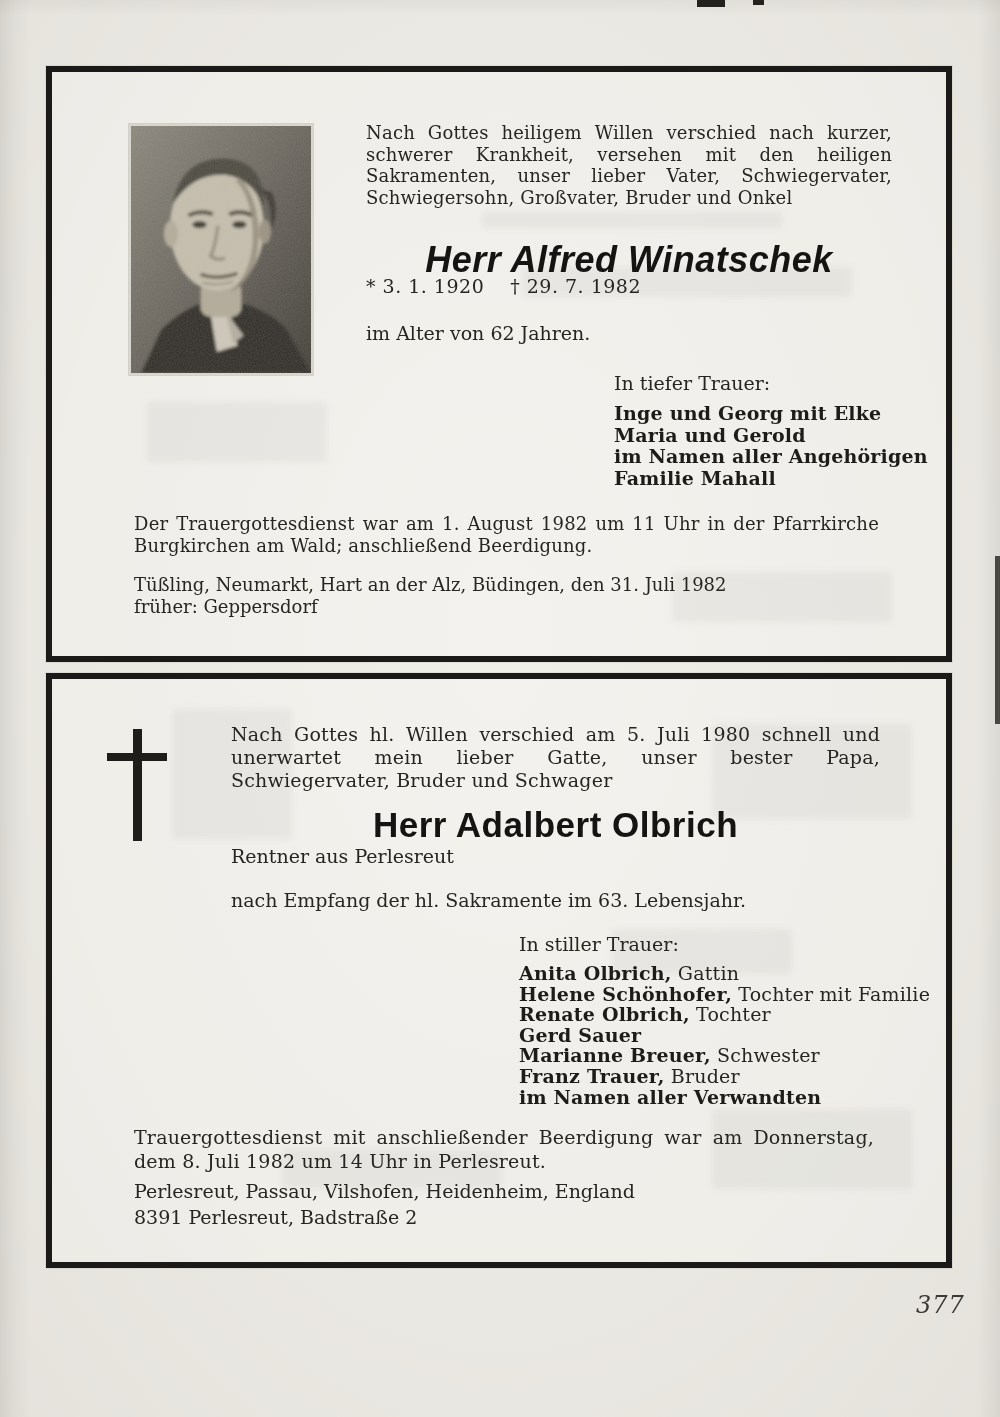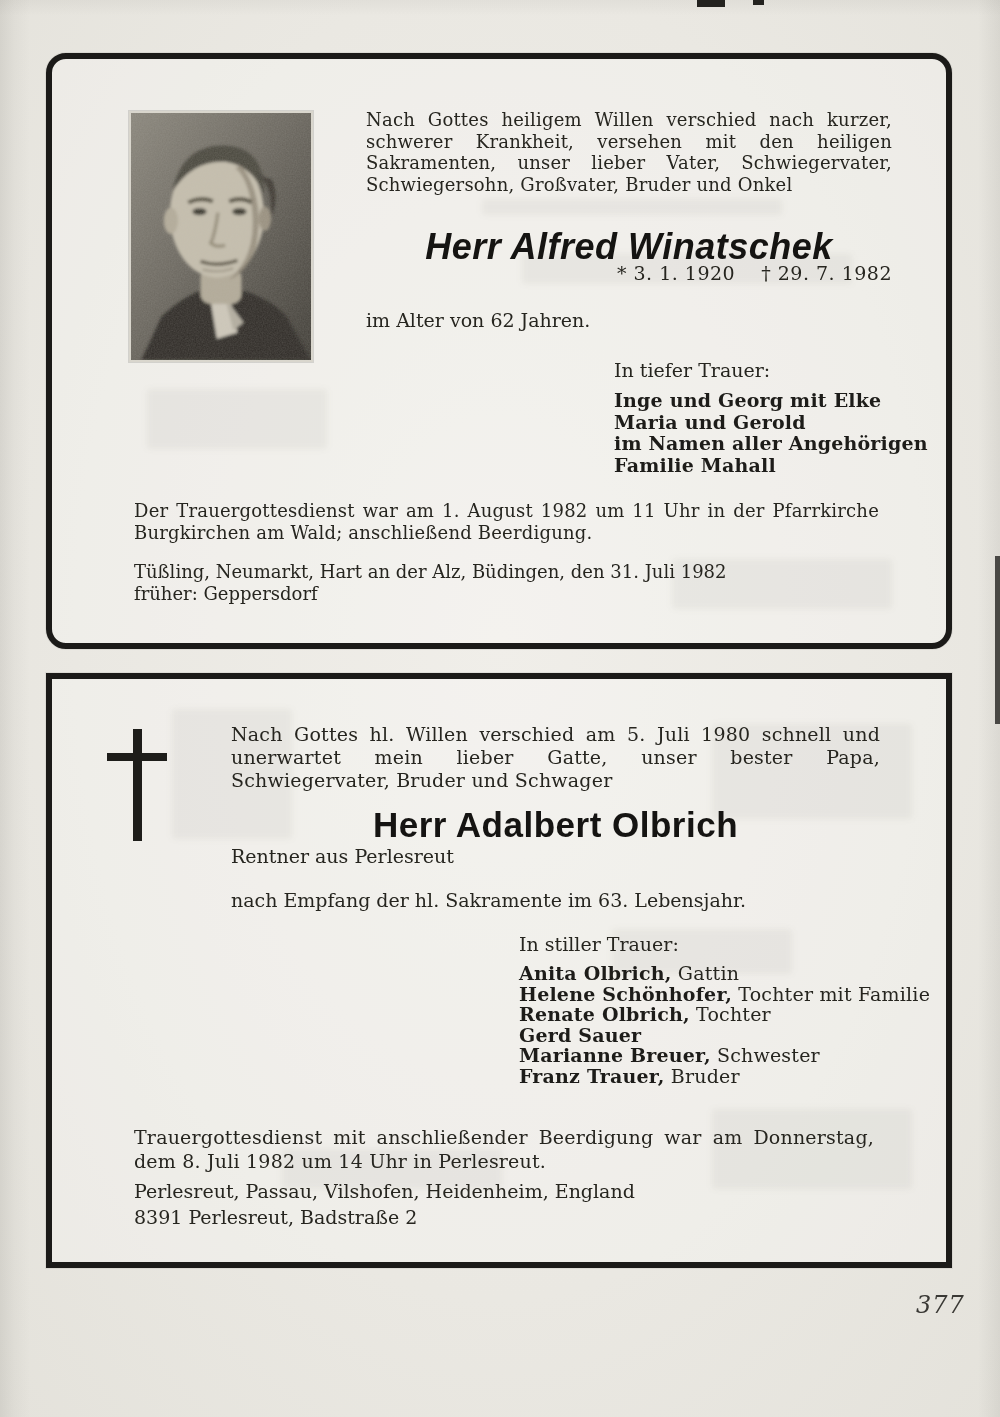--- a/index.html
+++ b/index.html
@@ -18,21 +18,21 @@
       linear-gradient(270deg, rgba(60,58,52,.08) 0, rgba(0,0,0,0) 22px),
       linear-gradient(180deg, rgba(60,58,52,.05) 0, rgba(0,0,0,0) 16px),
       radial-gradient(ellipse at 50% 45%, #f0eee9 0%, #eae8e2 60%, #e4e2db 100%);
   }
   .notice{
     position:absolute;
     border:6px solid #1b1a18;
     background:rgba(255,255,255,0.25);
     box-shadow:0 0 0 1px rgba(0,0,0,0.06);
   }
-  .notice1{left:46px;top:53px;width:894px;height:584px;border-radius:20px;}
+  .notice1{left:46px;top:66px;width:894px;height:584px;}
   .notice2{left:46px;top:673px;width:894px;height:583px;}
   .abs{position:absolute;}
   .para{ text-align:justify; letter-spacing:.2px; }
   .serif18{font-size:18px;line-height:21.5px;}
   .serif19{font-size:19px;line-height:23px;}
   .headline{
     font-family:"Liberation Sans","DejaVu Sans",sans-serif;
     font-weight:bold;color:#151412;
     letter-spacing:.5px;
     text-align:center;white-space:nowrap;
@@ -131,21 +131,21 @@
           <ellipse cx="131" cy="104" rx="6" ry="12" fill="#9a9180"></ellipse>
         </g>
         <rect width="176" height="243" filter="url(#grain)" opacity=".5"></rect>
       </svg>
     </div>
 
     <div class="abs para serif18 n1-col" style="top:50px;">Nach Gottes heiligem Willen verschied nach kurzer, schwerer Krankheit, versehen mit den heiligen Sakramenten, unser lieber Vater, Schwiegervater, Schwiegersohn, Großvater, Bruder und Onkel</div>
 
     <div class="abs headline n1-col" style="top:167px;font-size:36px;font-style:italic;">Herr Alfred Winatschek</div>
 
-    <div class="abs n1-col" style="top:203px;text-align:right;font-size:19px;letter-spacing:.5px;">
+    <div class="abs n1-col" style="top:203px;text-align:left;font-size:19px;letter-spacing:.5px;">
       <span>* 3. 1. 1920</span><span style="display:inline-block;width:26px;"></span><span>† 29. 7. 1982</span>
     </div>
 
     <div class="abs serif18 n1-col" style="top:251px;font-size:19px;">im Alter von 62 Jahren.</div>
 
     <div class="abs" style="left:562px;top:300px;font-size:19px;">In tiefer Trauer:</div>
 
     <div class="abs mourners1" style="left:562px;top:331px;">
       <div>Inge und Georg mit Elke</div>
       <div>Maria und Gerold</div>
@@ -182,20 +182,21 @@
 
     <div class="abs" style="left:467px;top:254px;font-size:19px;">In stiller Trauer:</div>
 
     <div class="abs mourners2" style="left:467px;top:284px;">
       <div><span class="bname">Anita Olbrich,</span><span> Gattin</span></div>
       <div><span class="bname">Helene Schönhofer,</span><span> Tochter mit Familie</span></div>
       <div><span class="bname">Renate Olbrich,</span><span> Tochter</span></div>
       <div><span class="bname">Gerd Sauer</span><span></span></div>
       <div><span class="bname">Marianne Breuer,</span><span> Schwester</span></div>
       <div><span class="bname">Franz Trauer,</span><span> Bruder</span></div>
+      <div><span class="bname">im Namen aller Verwandten</span><span></span></div>
     </div>
 
     <div class="abs para serif19" style="left:82px;top:446px;width:740px;line-height:24px;">Trauergottesdienst mit anschließender Beerdigung war am Donnerstag, dem 8. Juli 1982 um 14 Uhr in Perlesreut.</div>
 
     <div class="abs serif19" style="left:82px;top:501px;">Perlesreut, Passau, Vilshofen, Heidenheim, England</div>
     <div class="abs serif19" style="left:82px;top:527px;">8391 Perlesreut, Badstraße 2</div>
   </div>
 
   <div class="page-number">377</div>
 </div>

